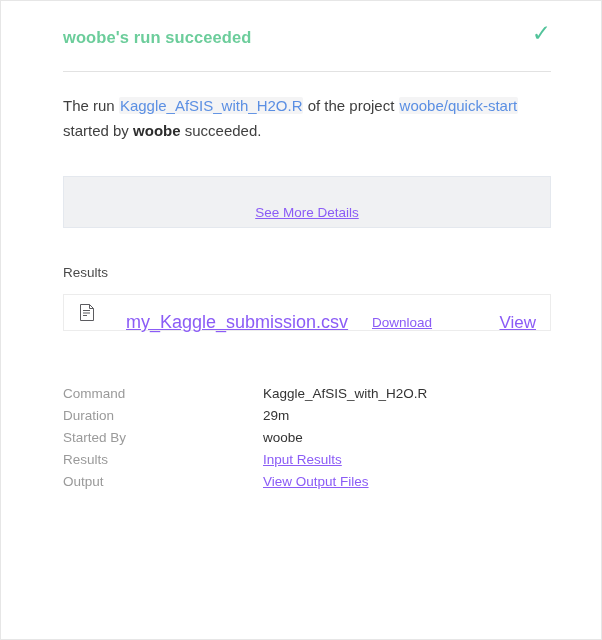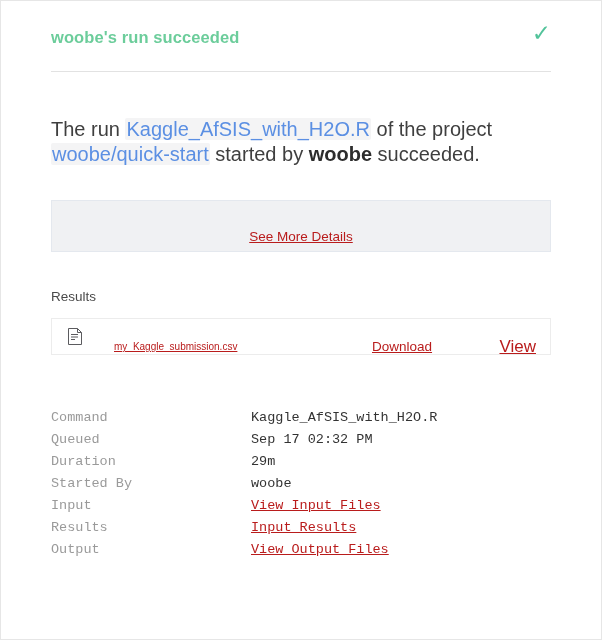--- a/index.html
+++ b/index.html
@@ -12,20 +12,21 @@
     -webkit-font-smoothing: antialiased;
   }
   .page {
     position: relative;
     width: 602px;
     height: 640px;
     box-sizing: border-box;
     background: #ffffff;
     border: 1px solid #e6e6e6;
     overflow: hidden;
+    padding-left: 12px;
   }
   .inner {
     padding: 0 50px;
   }
 
   
   .header {
     position: relative;
     padding-top: 26px;
     height: 46px;
@@ -47,22 +48,22 @@
     color: #52c39a;
   }
   .divider {
     height: 1px;
     background: #e2e2e2;
     margin-top: 24px;
   }
 
   
   .summary {
-    margin-top: 45px;
-    font-size: 20px;
+    margin-top: 21px;
+    font-size: 15px;
     line-height: 25px;
     color: #3f3f3f;
   }
   .summary .soft-link {
     color: #5b8fe3;
     text-decoration: none;
     background: #f4f4f5;
     border-radius: 2px;
     padding: 0 1px;
   }
@@ -76,21 +77,21 @@
     margin-top: 33px;
     height: 52px;
     background: #f0f1f3;
     border: 1px solid #e4e8ee;
     display: flex;
     align-items: center;
     justify-content: center;
     box-sizing: border-box;
   }
   .link {
-    color: #b91c1c;
+    color: #8b5cf6;
     text-decoration: underline;
     font-size: 13.5px;
     margin-top: 20px;
   }
   .details-panel .link {
     font-size: 13.5px;
   }
 
   
   .results-heading {
@@ -113,39 +114,38 @@
     height: 18px;
     margin-left: 15px;
     flex: 0 0 auto;
     color: #5b5b5f;
     display: flex;
     align-items: center;
     justify-content: center;
   }
   .file-name {
     margin-left: 31px;
-    font-size: 10px;
+    font-size: 18px;
   }
   .row-action-download {
     position: absolute;
-    left: 320px;
+    left: 308px;
     font-size: 13.5px;
   }
   .row-action-view {
     position: absolute;
     right: 14px;
     font-size: 17px;
   }
 
   
   .detail-table {
     margin-top: 52px;
     border-collapse: collapse;
     width: 100%;
-    font-family: Liberation Mono, monospace;
   }
   .detail-table td {
     padding: 0;
     height: 22px;
     vertical-align: top;
     font-size: 13.5px;
     line-height: 22px;
   }
   .detail-table td.label {
     width: 200px;
@@ -196,36 +196,26 @@
       <a href="#" class="link row-action-view">View</a>
     </div>
 
     <table class="detail-table">
       <tbody>
         <tr>
           <td class="label">Command</td>
           <td class="value">Kaggle_AfSIS_with_H2O.R</td>
         </tr>
         <tr>
-          <td class="label">Queued</td>
-          <td class="value">Sep 17 02:32 PM</td>
-        </tr>
-        <tr>
           <td class="label">Duration</td>
           <td class="value">29m</td>
         </tr>
         <tr>
           <td class="label">Started By</td>
           <td class="value">woobe</td>
-        </tr>
-        <tr>
-          <td class="label">Input</td>
-          <td class="value">
-            <a href="#" class="link">View Input Files</a>
-          </td>
         </tr>
         <tr>
           <td class="label">Results</td>
           <td class="value">
             <a href="#" class="link">Input Results</a>
           </td>
         </tr>
         <tr>
           <td class="label">Output</td>
           <td class="value">

